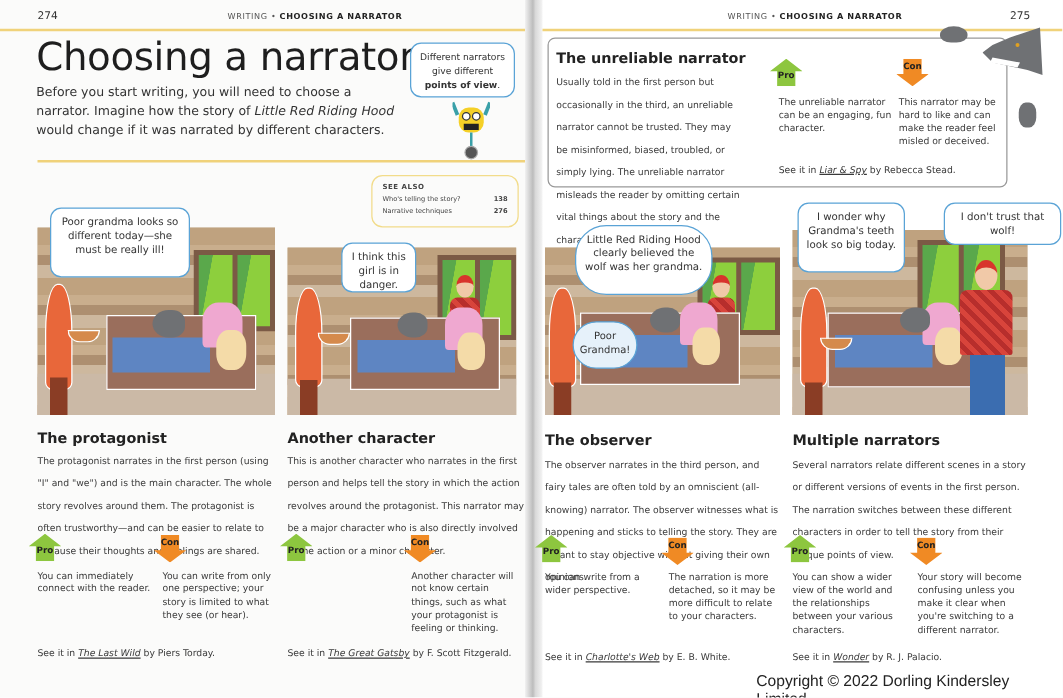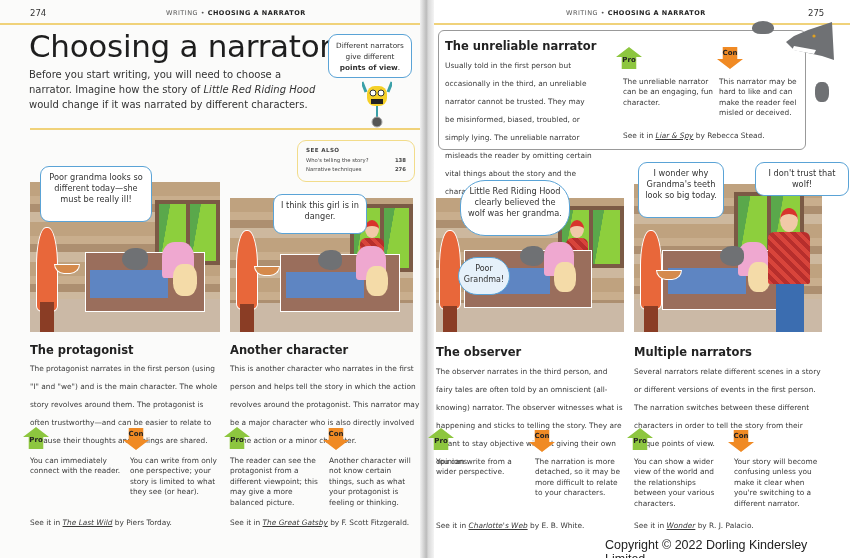--- a/index.html
+++ b/index.html
@@ -2,21 +2,21 @@
 <html><head>
 <meta charset="utf-8">
 <style>
   * { box-sizing: border-box; margin: 0; padding: 0; }
   body { width: 850px; height: 558px; background: #fff; font-family: "DejaVu Sans", sans-serif; color: #2b2b2b; position: relative; overflow: hidden; }
   .page { position: absolute; top: 0; height: 558px; background: #fbfbfa; }
   .left { left: 0; width: 426px; }
   .right { left: 426px; width: 424px; }
   .spine { position: absolute; left: 420px; top: 0; width: 14px; height: 558px; background: linear-gradient(to right, #f2f2f2, #bcbcbc 45%, #d9d9d9 60%, #f4f4f4); }
   .pnum { position: absolute; top: 8px; font-size: 8.5px; color: #333; }
-  .runhead { position: absolute; top: 9px; font-size: 6.5px; letter-spacing: 0.5px; color: #555; }
+  .runhead { position: absolute; top: 9px; font-size: 6.5px; letter-spacing: 0.5px; color: #555; margin-left: 16px; }
   .runhead b { color: #222; }
   .rule { position: absolute; height: 1.5px; background: #f0d27a; }
   .title { position: absolute; left: 29px; top: 28px; font-size: 31px; font-weight: normal; color: #1e1e1e; letter-spacing: -0.3px; }
   .intro { position: absolute; left: 29px; top: 67px; width: 290px; font-size: 10px; line-height: 15px; color: #333; }
   .intro i { }
   .bubble { position: absolute; background: #fff; border: 1.5px solid #5aa3d6; border-radius: 9px; font-size: 7.3px; text-align: center; color: #333; display: flex; align-items: flex-start; justify-content: center; line-height: 11px; padding: 5px; }
   .seealso { position: absolute; left: 297px; top: 140px; width: 118px; height: 42px; border: 1.5px solid #f2dc8a; border-radius: 9px; padding: 6px 8px; font-size: 5.3px; color: #444; }
   .seealso .h { font-weight: bold; font-size: 5.6px; margin-bottom: 3px; letter-spacing: 0.4px; }
   .seealso .row { display: flex; justify-content: space-between; line-height: 9px; }
   .seealso .row span:last-child { font-weight: bold; }
@@ -123,21 +123,21 @@
     <div class="hunterhead" style="left:135px;top:22px;width:14px;height:18px"></div>
     <div class="bedframe" style="left:50px;top:56px;width:120px;height:58px"></div>
     <div class="blanket" style="left:56px;top:74px;width:78px;height:26px"></div>
     <div class="pillow" style="left:126px;top:48px;width:30px;height:34px"></div>
     <div class="pillow2" style="left:136px;top:68px;width:22px;height:30px"></div>
     <div class="wolf" style="left:88px;top:52px;width:24px;height:20px"></div>
     <div class="girl" style="left:6px;top:32px;width:22px;height:80px"></div>
     <div class="girllegs" style="left:10px;top:106px;width:14px;height:28px"></div>
     <div class="basket" style="left:24px;top:68px;width:26px;height:10px"></div>
   </div>
-  <div class="bubble" style="left:273px;top:194px;width:94px;height:40px;font-size:8.2px;">I think this girl is in danger.</div>
+  <div class="bubble" style="left:273px;top:194px;width:60px;height:40px;font-size:8.2px;">I think this girl is in danger.</div>
 
   <h2 class="h2" style="left:30px;top:343px">The protagonist</h2>
   <p class="body" style="left:30px;top:360px;width:190px">The protagonist narrates in the first person (using "I" and "we") and is the main character. The whole story revolves around them. The protagonist is often trustworthy—and can be easier to relate to because their thoughts and feelings are shared.</p>
   <h2 class="h2" style="left:230px;top:343px">Another character</h2>
   <p class="body" style="left:230px;top:360px;width:190px">This is another character who narrates in the first person and helps tell the story in which the action revolves around the protagonist. This narrator may be a major character who is also directly involved in the action or a minor character.</p>
 
   <div class="pc pro" style="left:23px;top:427px">
       <div class="shape"></div>
       <div class="lab">Pro</div>
     </div>
@@ -145,21 +145,20 @@
   <div class="pc con" style="left:123px;top:428px">
       <div class="shape"></div>
       <div class="lab">Con</div>
     </div>
   <div class="pctext" style="left:130px;top:456px;width:88px">You can write from only one perspective; your story is limited to what they see (or hear).</div>
 
   <div class="pc pro" style="left:224px;top:427px">
       <div class="shape"></div>
       <div class="lab">Pro</div>
     </div>
-  <div class="pctext" style="left:230px;top:456px;width:88px">The reader can see the protagonist from a different viewpoint; this may give a more balanced picture.</div>
   <div class="pc con" style="left:323px;top:428px">
       <div class="shape"></div>
       <div class="lab">Con</div>
     </div>
   <div class="pctext" style="left:329px;top:456px;width:84px">Another character will not know certain things, such as what your protagonist is feeling or thinking.</div>
 
   <div class="seeit" style="left:30px;top:518px"><span>See it in </span><i>The Last Wild</i><span> by Piers Torday.</span></div>
   <div class="seeit" style="left:230px;top:518px"><span>See it in </span><i>The Great Gatsby</i><span> by F. Scott Fitzgerald.</span></div>
 </div>
 

